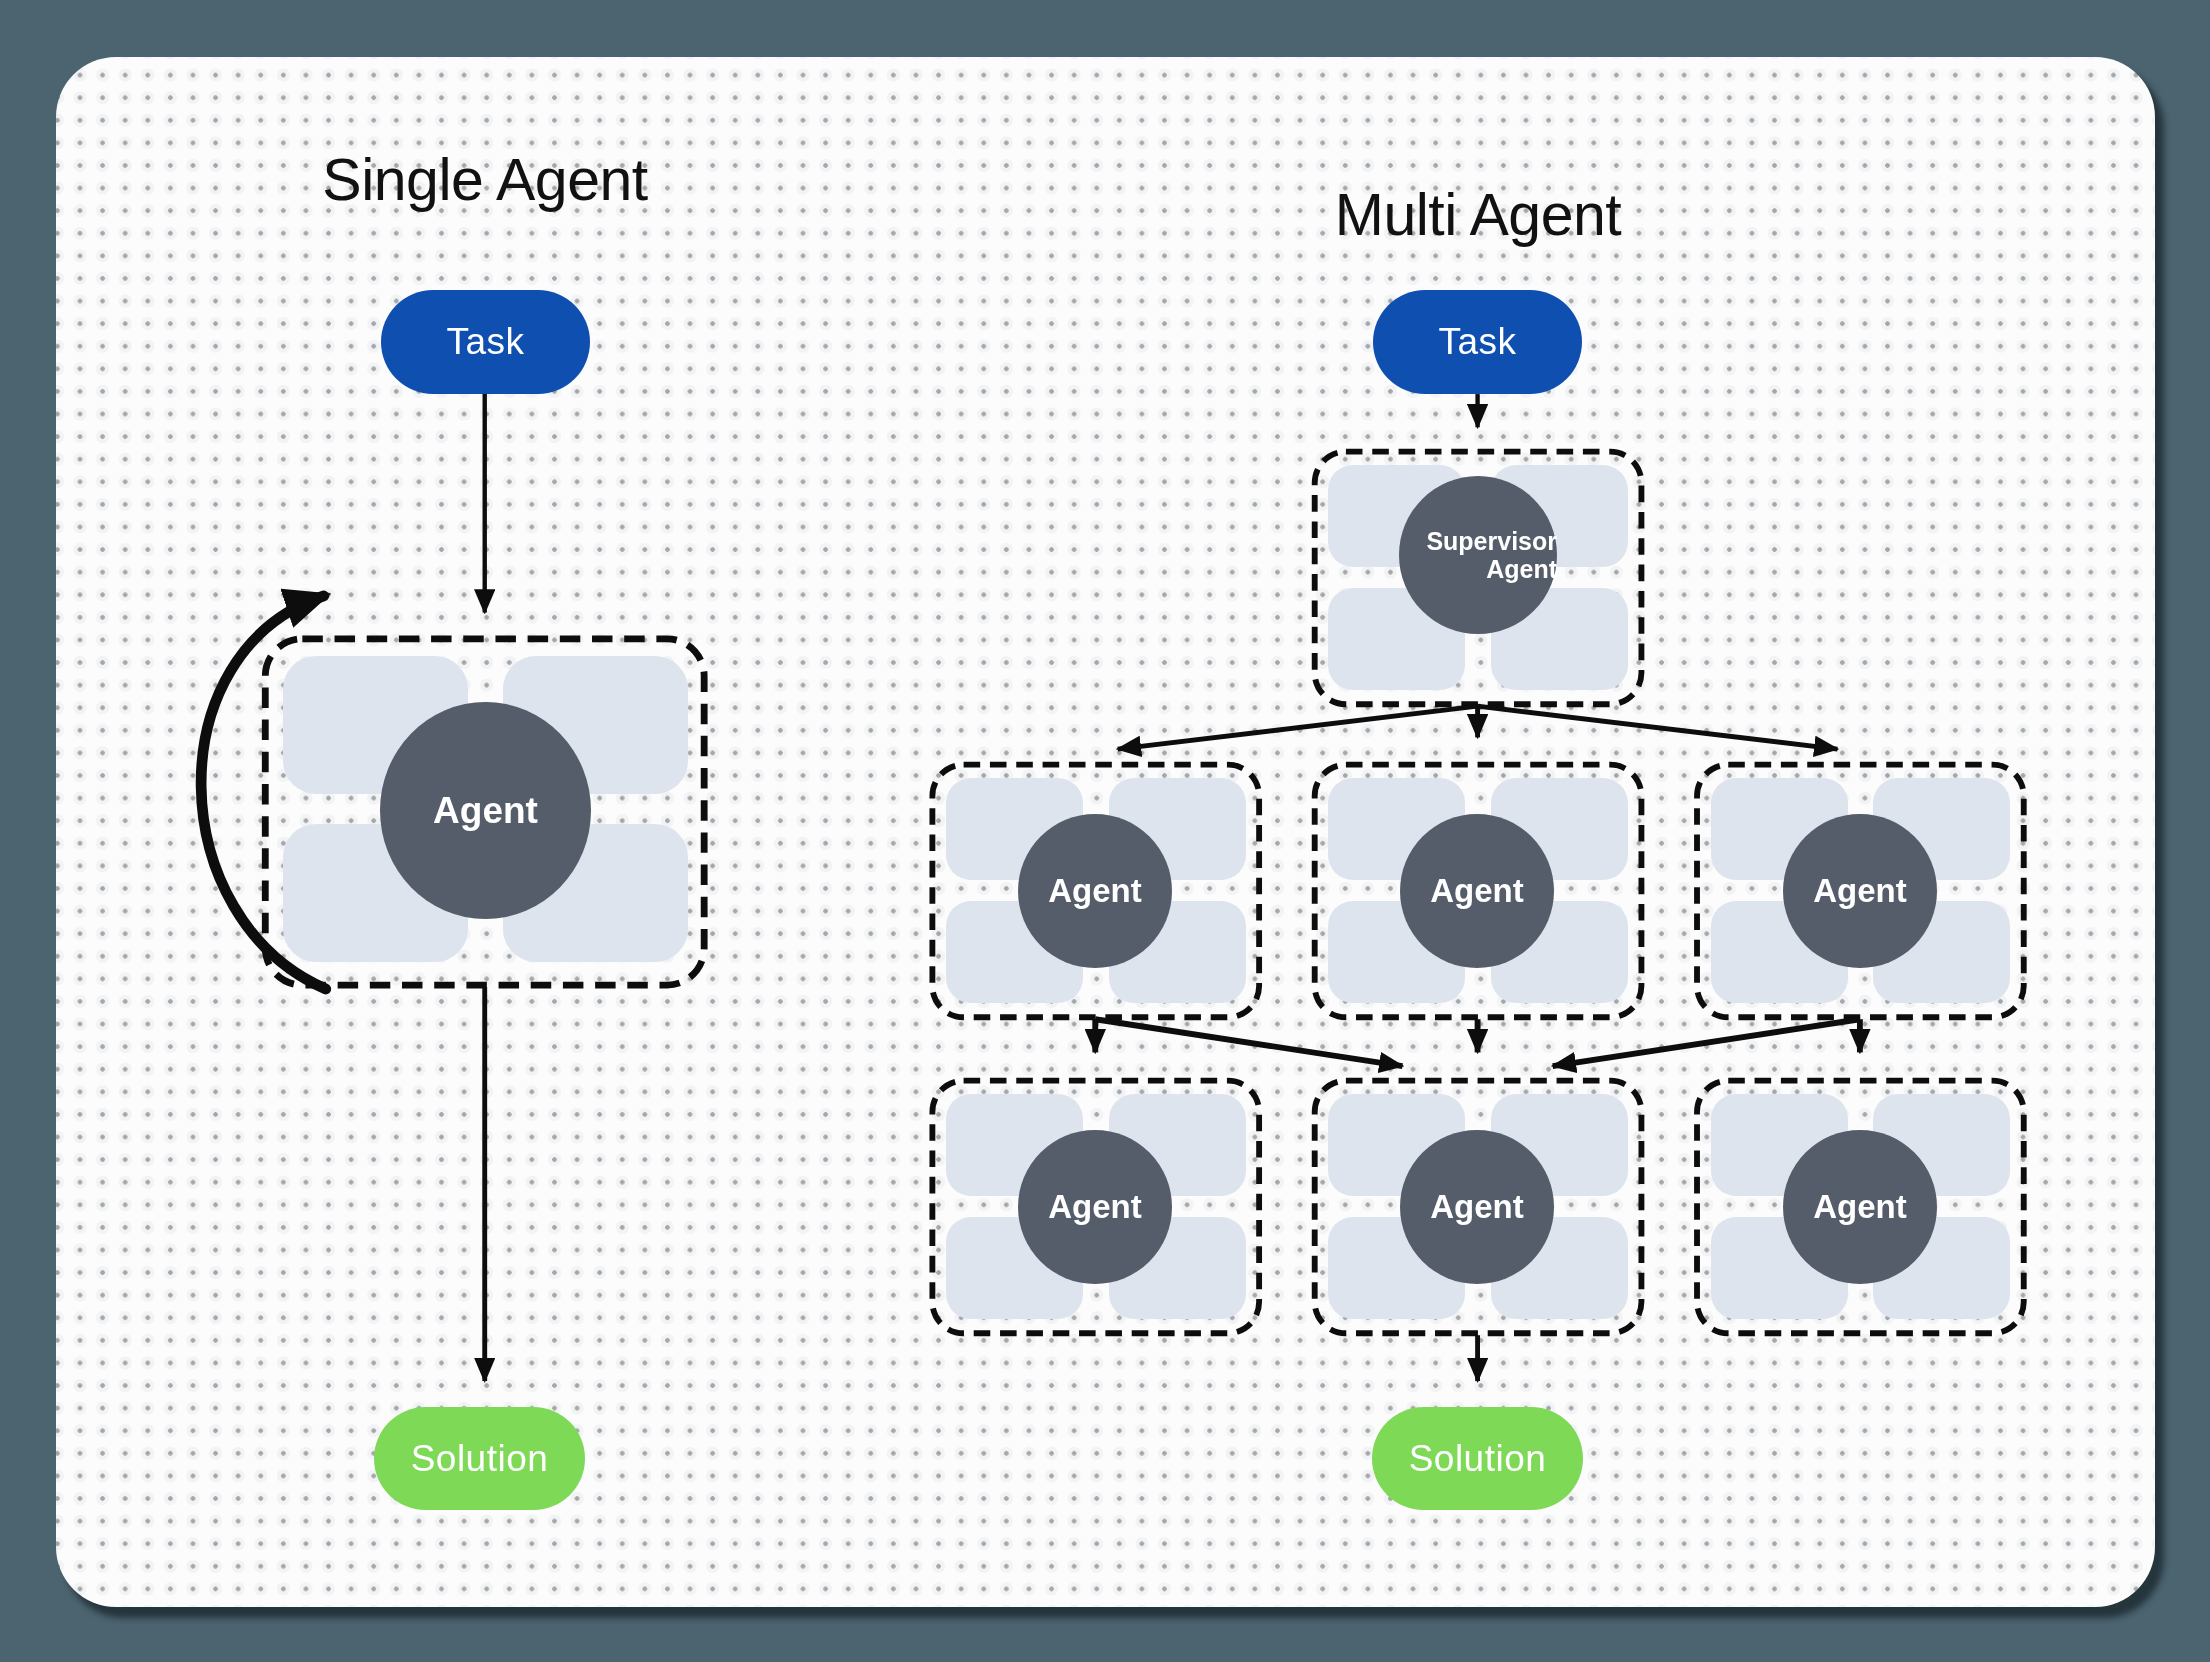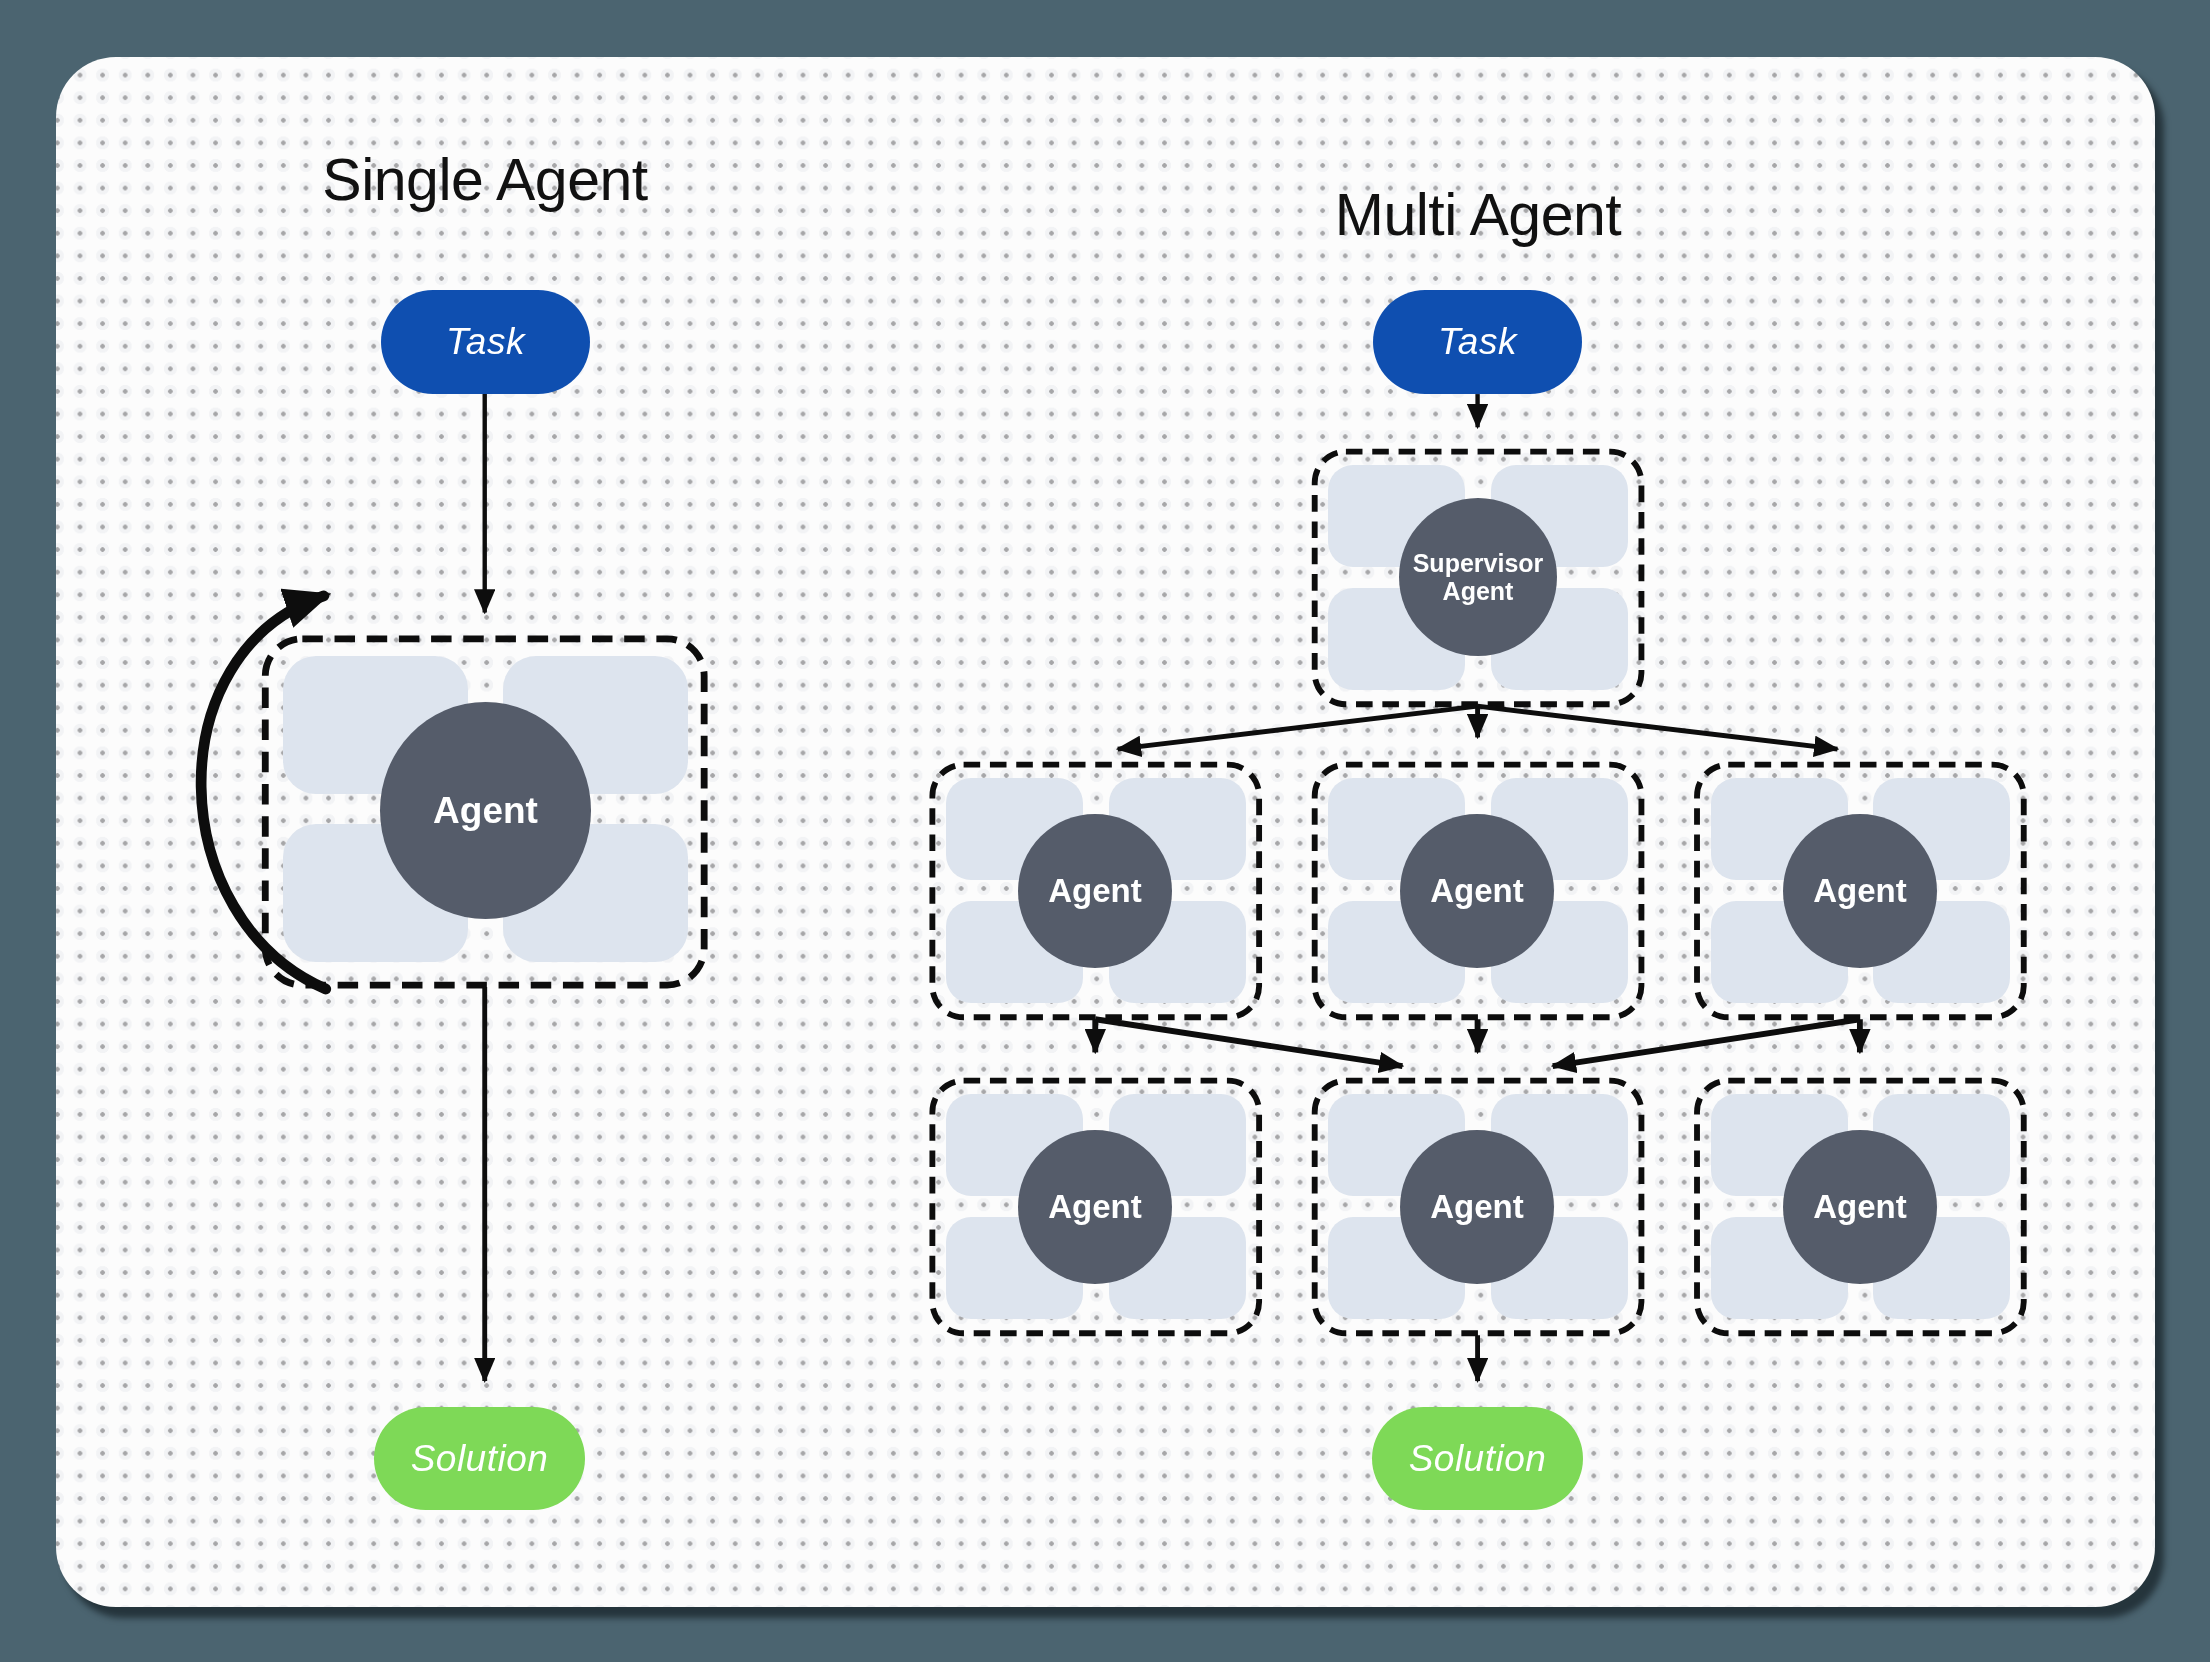--- a/index.html
+++ b/index.html
@@ -15,21 +15,21 @@
         background-color:var(--card);
         background-image:
           radial-gradient(var(--dot) 2px, transparent 2.5px),
           radial-gradient(var(--halo) 6.3px, transparent 6.8px);
         background-size:22.6px 22.6px,22.6px 22.6px;
         background-position:12.7px 6.8px,12.7px 6.8px;
         box-shadow:8.8px 10.7px 6.8px rgba(8,14,18,0.55);}
   .title{position:absolute;transform:translateX(-50%);font-size:59px;font-weight:400;
          color:var(--title);letter-spacing:-0.5px;white-space:nowrap;}
   .pill{position:absolute;border-radius:53px;display:flex;align-items:center;justify-content:center;
-        color:#ffffff;font-size:37px;font-weight:400;letter-spacing:0.5px;font-style:italic;}
+        color:#ffffff;font-size:37px;font-weight:400;letter-spacing:0.5px;}
   .pill.task{background:var(--task);}
   .pill.solution{background:var(--solution);}
   .tile{position:absolute;background:var(--tile);}
   .node{position:absolute;background:var(--node);border-radius:50%;display:flex;
         flex-direction:column;align-items:center;justify-content:center;
         color:#ffffff;font-weight:700;text-align:center;}
   .node.big{font-size:37px;}
   .node.worker{font-size:33px;}
   .node.sup{font-size:25px;line-height:1.12;}
   svg#lines{position:absolute;left:0;top:0;pointer-events:none;}
@@ -67,21 +67,21 @@
   <div class="pill task" style="left:1373px;top:290px;width:209px;height:104px;">
     <span>Task</span>
   </div>
 
   <div>
     <div class="tile" style="left:1328px;top:465px;width:137px;height:102px;border-radius:25px;"></div>
     <div class="tile" style="left:1491px;top:465px;width:137px;height:102px;border-radius:25px;"></div>
     <div class="tile" style="left:1328px;top:588px;width:137px;height:102px;border-radius:25px;"></div>
     <div class="tile" style="left:1491px;top:588px;width:137px;height:102px;border-radius:25px;"></div>
   </div>
-  <div class="node sup" style="left:1399px;top:498px;width:158px;height:158px;">
+  <div class="node sup" style="left:1399px;top:476px;width:158px;height:158px;align-items:flex-end;">
     <span>Supervisor</span>
     <span>Agent</span>
   </div>
 
   <div>
     <div class="tile" style="left:946px;top:778px;width:137px;height:102px;border-radius:25px;"></div>
     <div class="tile" style="left:1109px;top:778px;width:137px;height:102px;border-radius:25px;"></div>
     <div class="tile" style="left:946px;top:901px;width:137px;height:102px;border-radius:25px;"></div>
     <div class="tile" style="left:1109px;top:901px;width:137px;height:102px;border-radius:25px;"></div>
     <div class="node worker" style="left:1018px;top:814px;width:154px;height:154px;">

